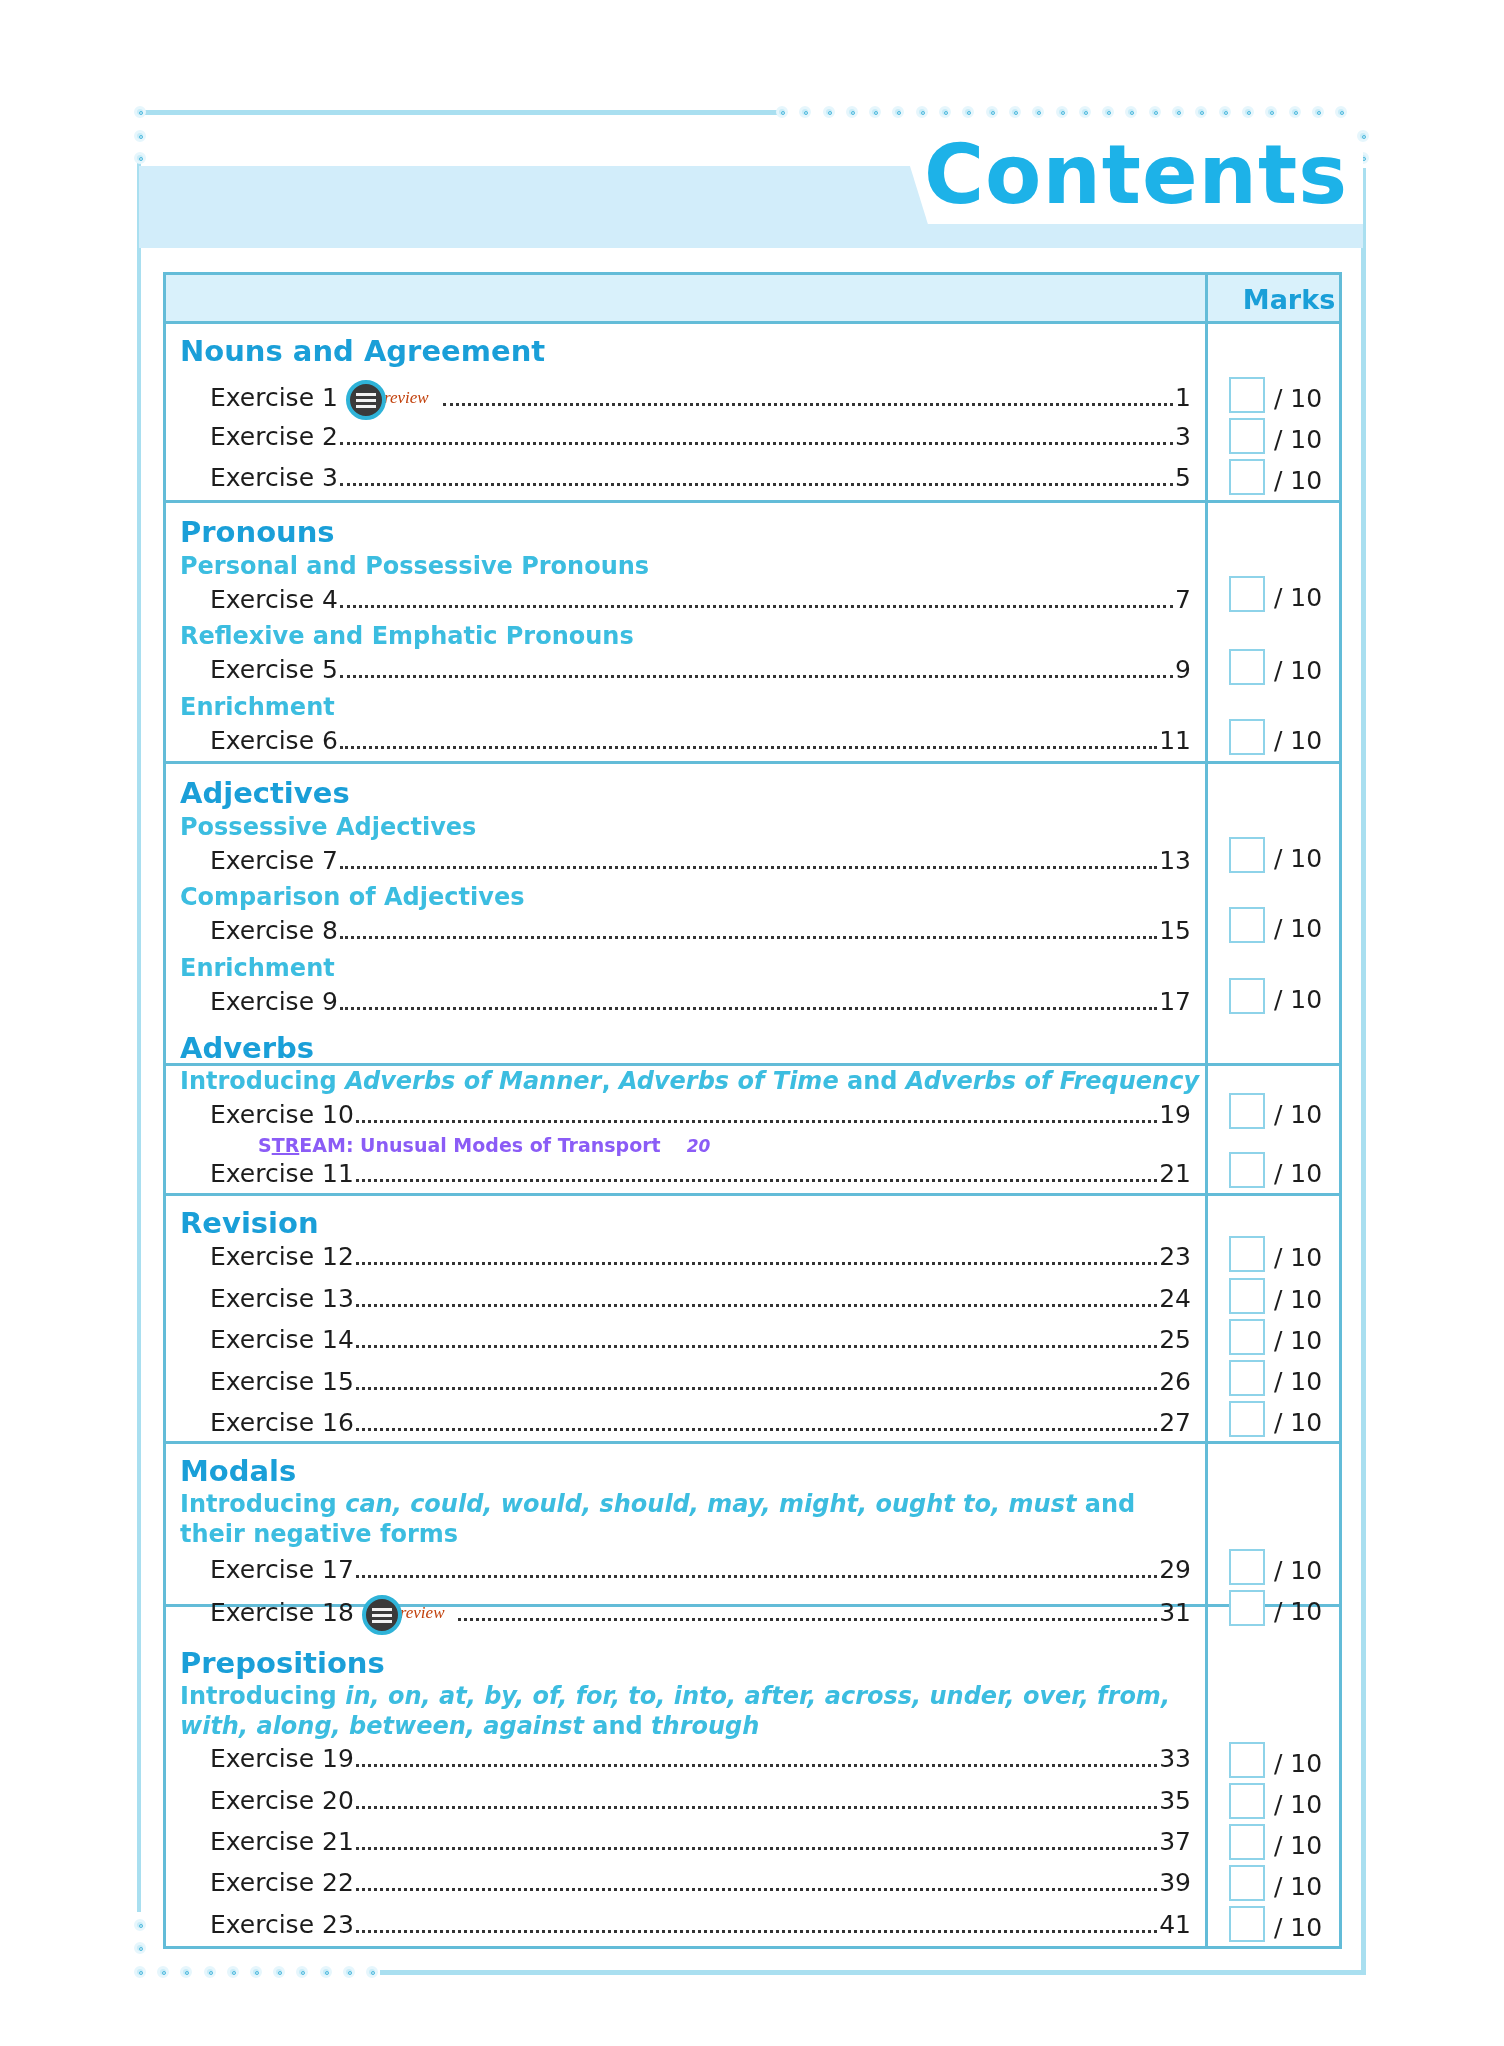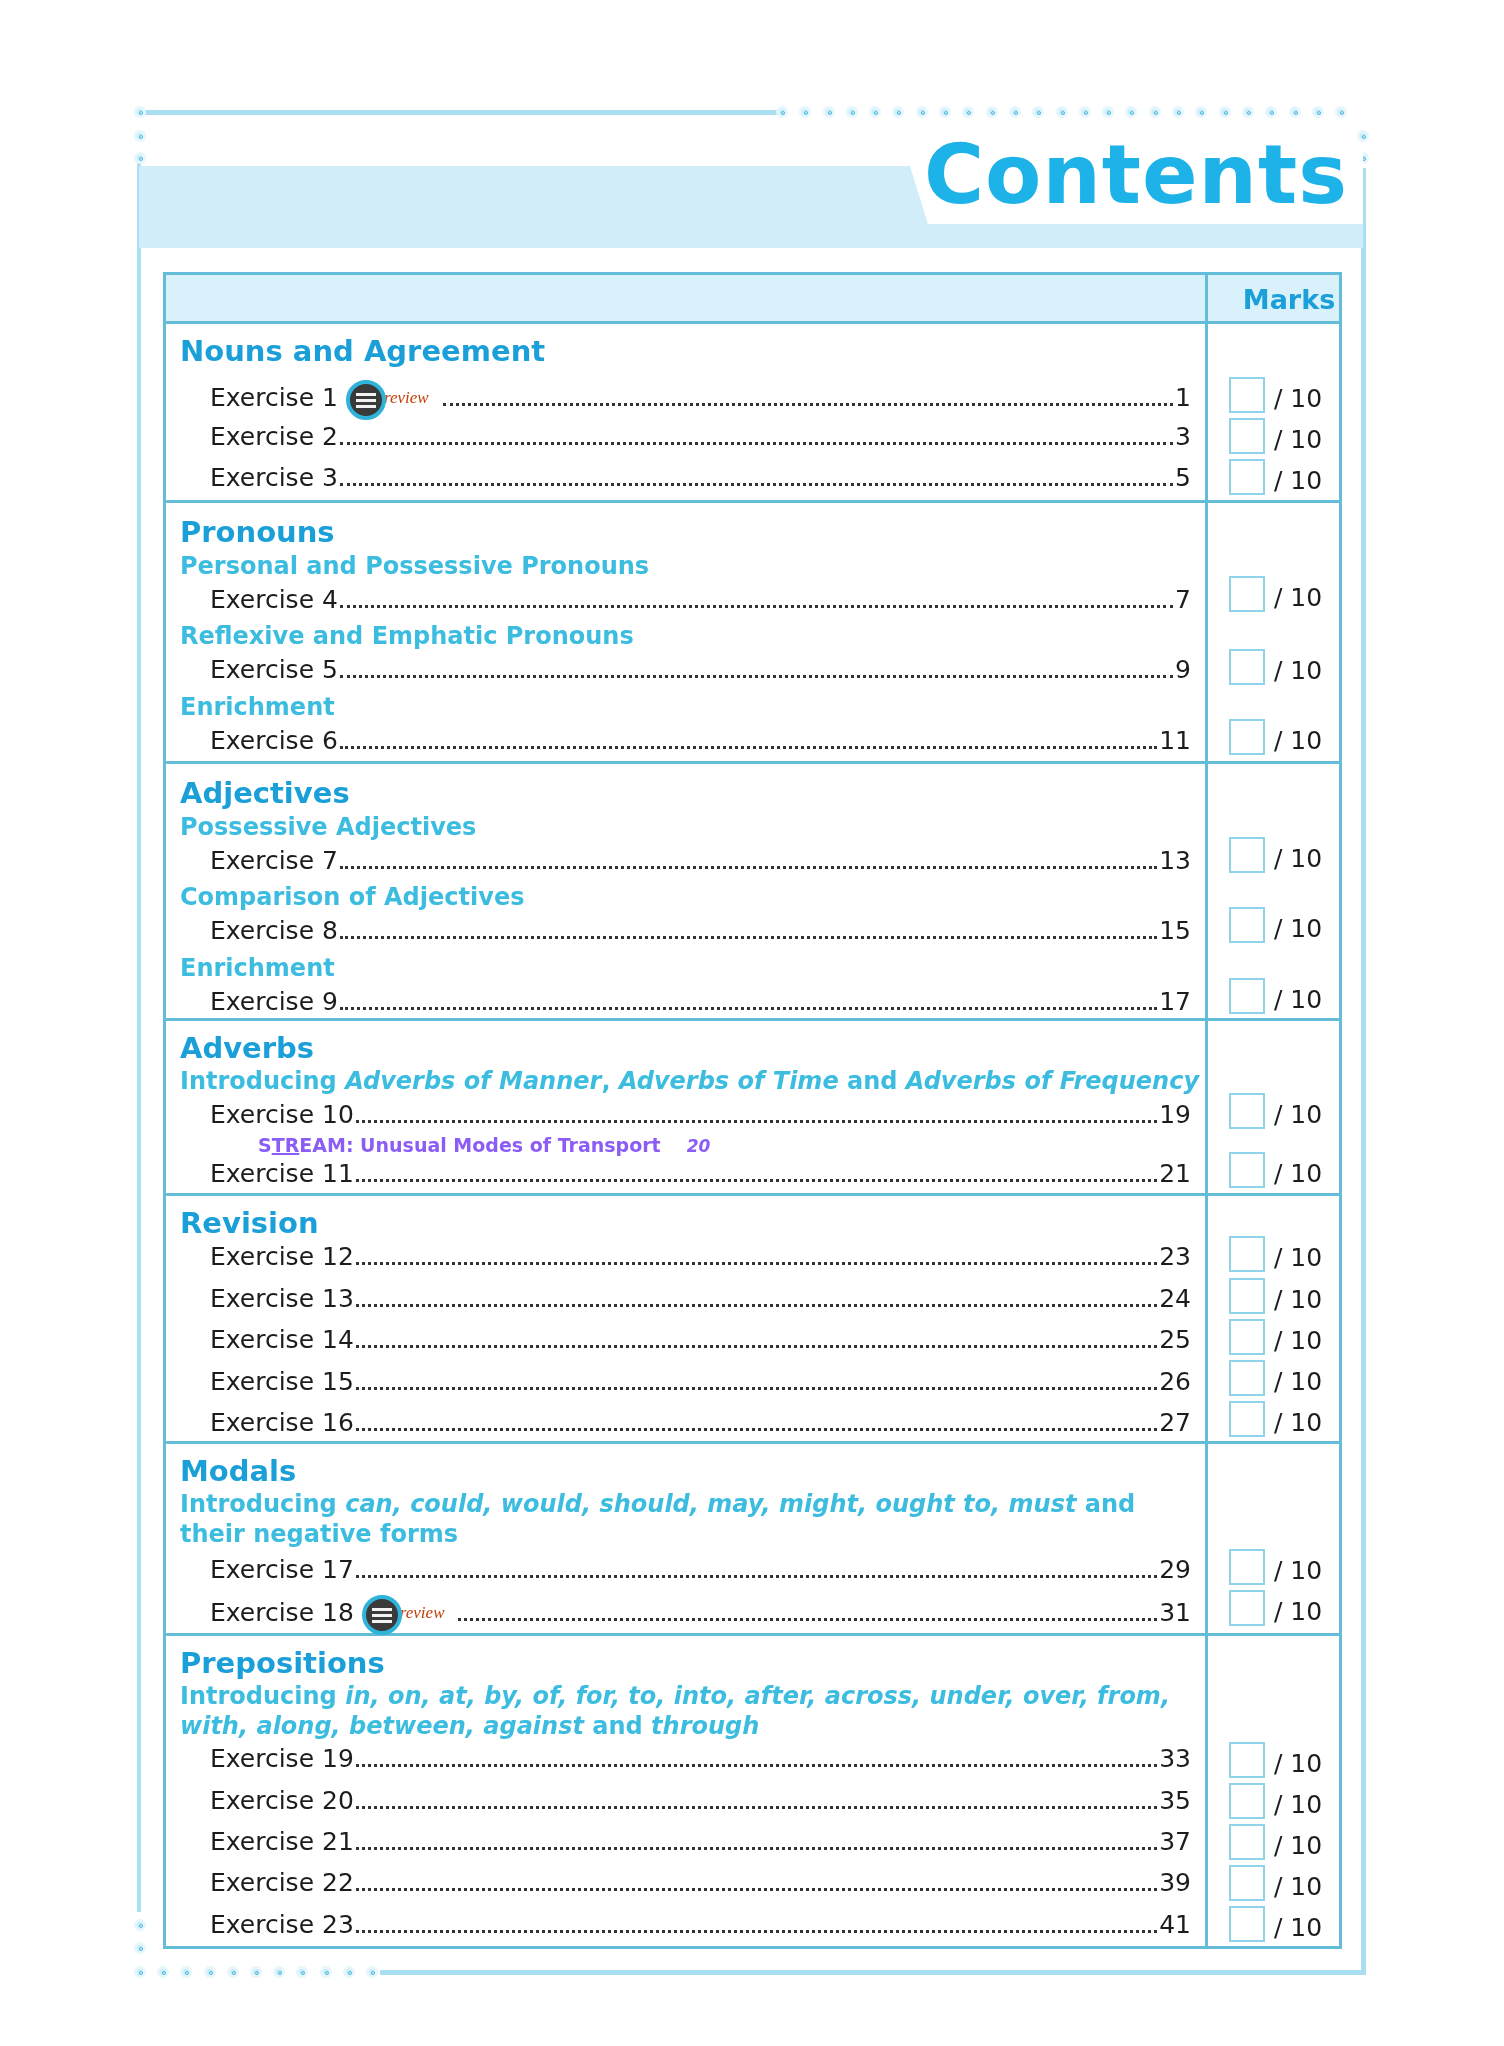--- a/index.html
+++ b/index.html
@@ -172,21 +172,21 @@
       <div class="line exercise" style="top: 222px;">
         <span class="ex-label">Exercise 6</span>
         <span class="ex-leader"></span>
         <span class="ex-page">11</span>
       </div>
       <div class="mark" style="left: 1063px; top: 216px;">
         <div class="mark-box"></div>
         <span class="mark-text">/ 10</span>
       </div>
     </div>
-    <div class="section" style="top: 764px; height: 257px; padding-left: 48px;">
+    <div class="section" style="top: 764px; height: 302px; padding-left: 48px;">
       <div class="line heading" style="top: 12px;">Adjectives</div>
       <div class="line subheading" style="top: 48px;">Possessive Adjectives</div>
       <div class="line exercise" style="top: 81px;">
         <span class="ex-label">Exercise 7</span>
         <span class="ex-leader"></span>
         <span class="ex-page">13</span>
       </div>
       <div class="mark" style="left: 1063px; top: 73px;">
         <div class="mark-box"></div>
         <span class="mark-text">/ 10</span>
@@ -276,21 +276,21 @@
       <div class="line exercise" style="top: 211px;">
         <span class="ex-label">Exercise 16</span>
         <span class="ex-leader"></span>
         <span class="ex-page">27</span>
       </div>
       <div class="mark" style="left: 1063px; top: 205px;">
         <div class="mark-box"></div>
         <span class="mark-text">/ 10</span>
       </div>
     </div>
-    <div class="section" style="top: 1444px; height: 192px;">
+    <div class="section" style="top: 1444px; height: 163px;">
       <div class="line heading" style="top: 10px;">Modals</div>
       <div class="line subheading" style="top: 45px;"><span>Introducing </span><i>can, could, would, should, may, might, ought to, must</i><span> and their negative forms</span></div>
       <div class="line exercise" style="top: 110px;">
         <span class="ex-label">Exercise 17</span>
         <span class="ex-leader"></span>
         <span class="ex-page">29</span>
       </div>
       <div class="mark" style="left: 1063px; top: 105px;">
         <div class="mark-box"></div>
         <span class="mark-text">/ 10</span>

